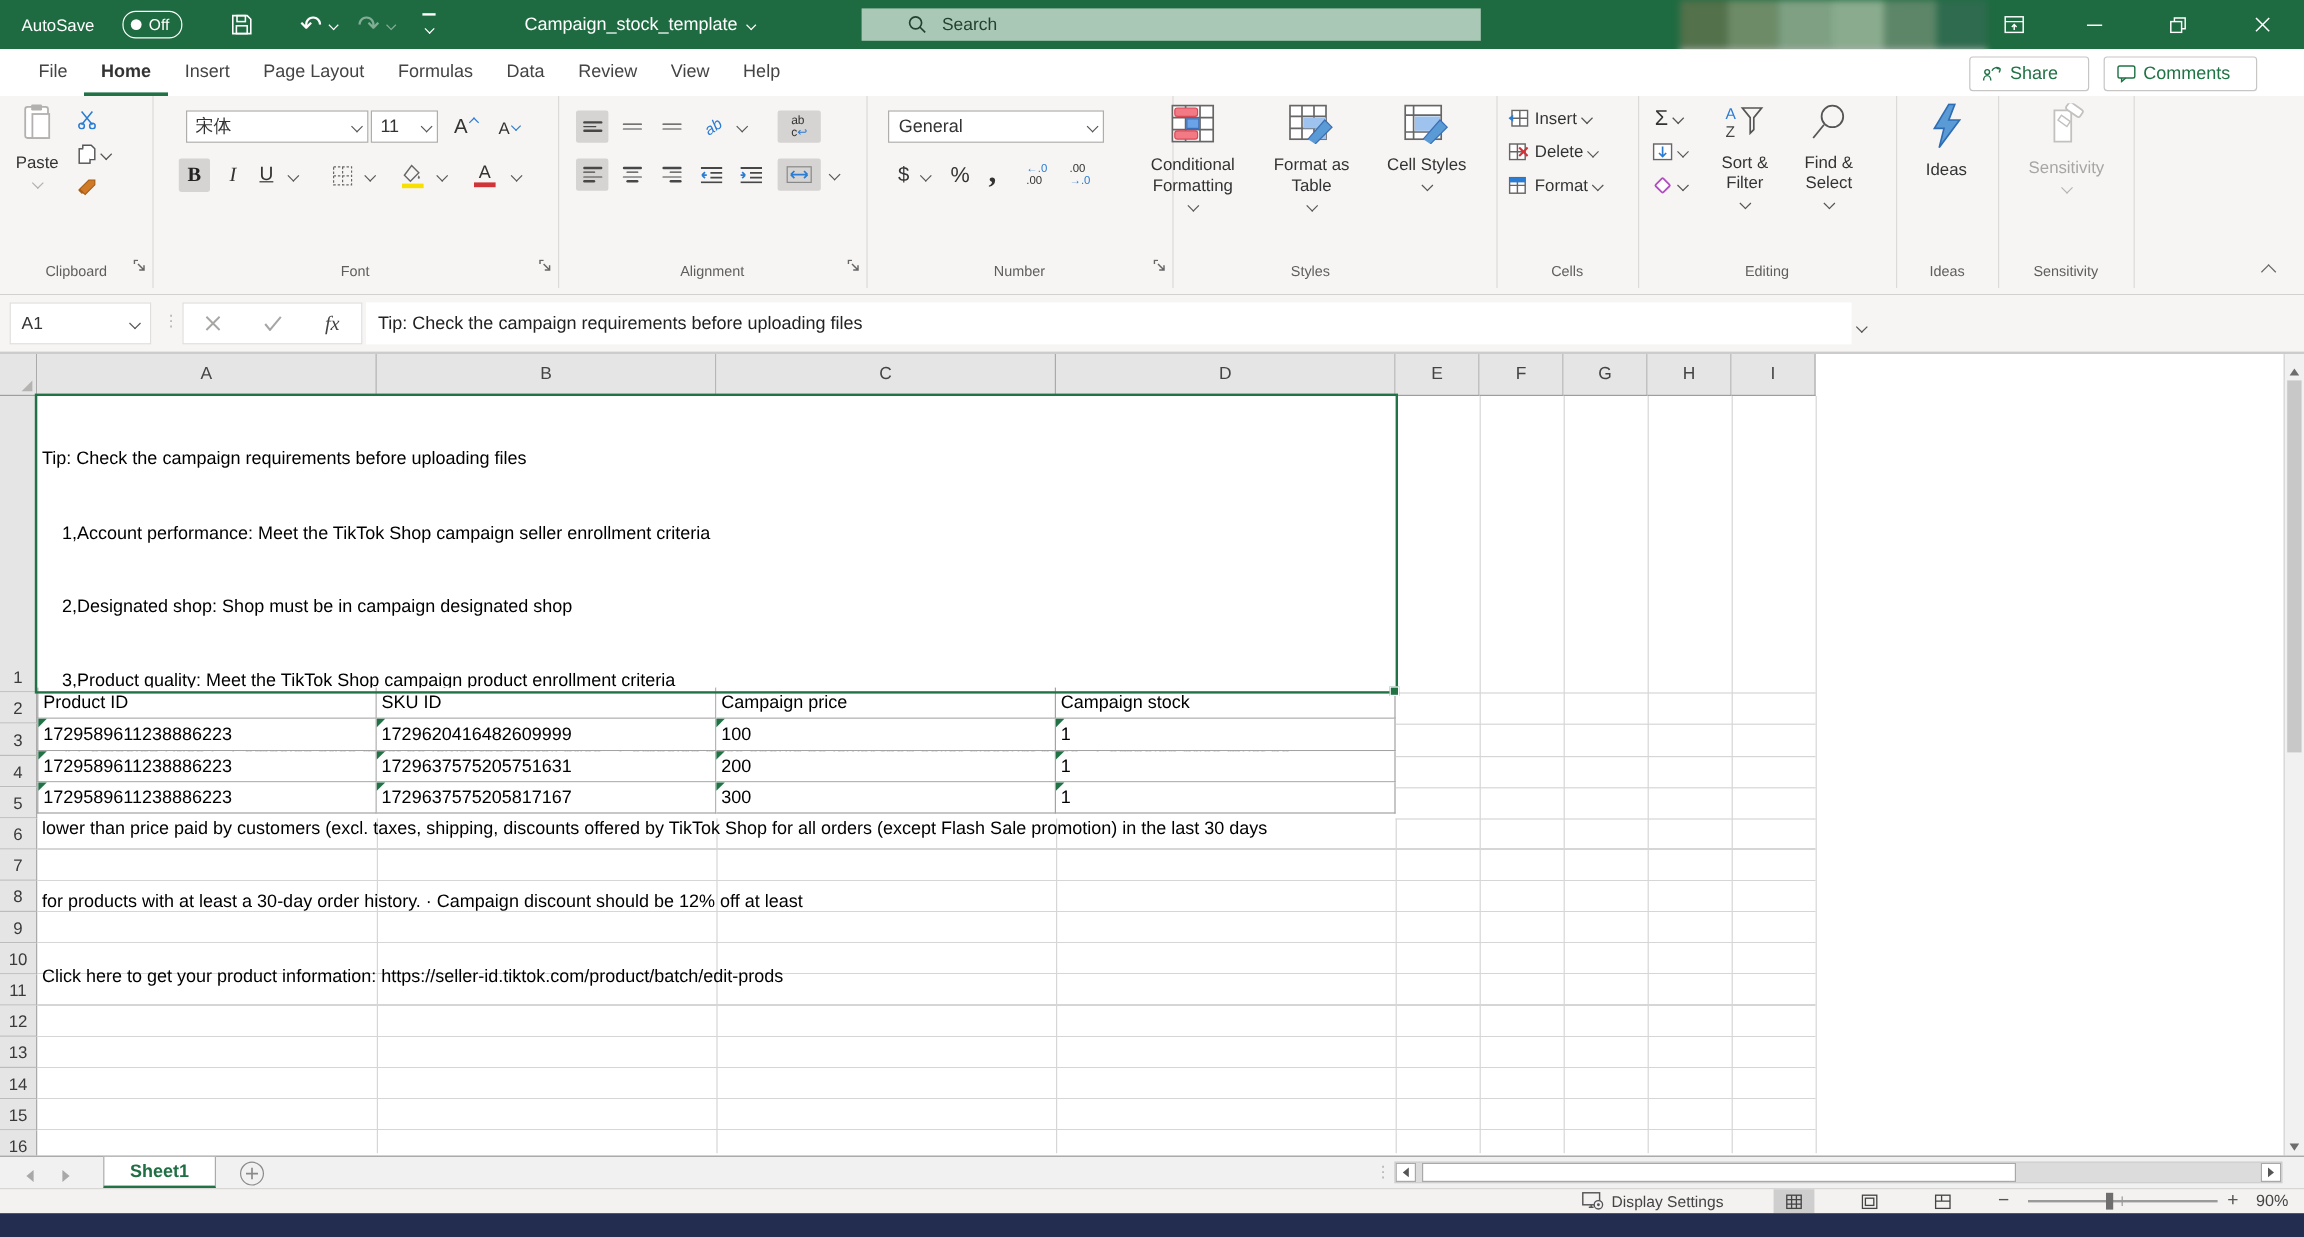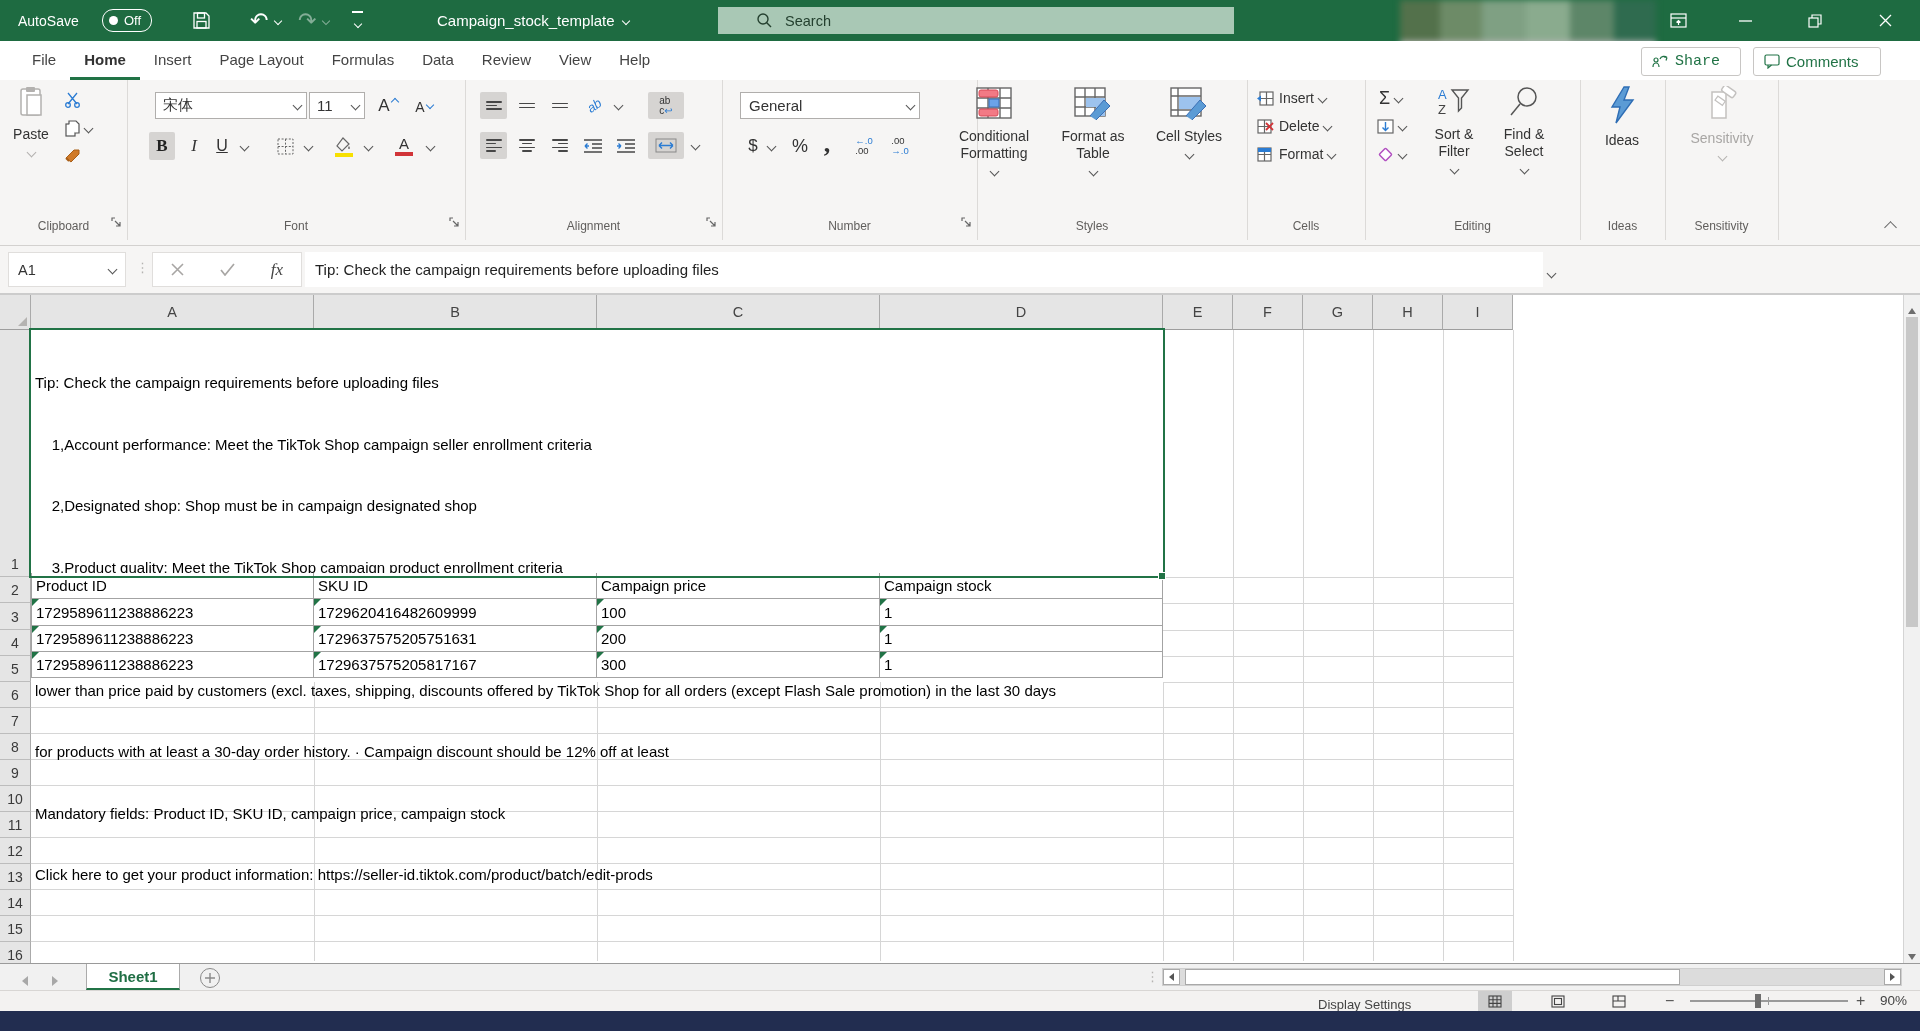--- a/index.html
+++ b/index.html
@@ -156,21 +156,21 @@
       <span class="rtab">File</span>
       <span class="rtab active">Home</span>
       <span class="rtab">Insert</span>
       <span class="rtab">Page Layout</span>
       <span class="rtab">Formulas</span>
       <span class="rtab">Data</span>
       <span class="rtab">Review</span>
       <span class="rtab">View</span>
       <span class="rtab">Help</span>
     </div>
-    <div class="pillbtn" style="left:1641px;width:100px;box-sizing:border-box;font-family:Liberation Mono, monospace;">
+    <div class="pillbtn" style="left:1641px;width:100px;box-sizing:border-box;">
       <svg width="17" height="15" viewBox="0 0 17 15">
           <circle cx="4" cy="6" r="2" fill="none" stroke="#217346" stroke-width="1.2"></circle>
           <path d="M1 13c0-2.5 1.5-4 3-4s3 1.5 3 4" fill="none" stroke="#217346" stroke-width="1.2"></path>
           <path d="M8 5c1-3 5-3.5 7-1.5 M15 3.5l-3.2-.6 M15 3.5l-1 3" fill="none" stroke="#217346" stroke-width="1.2"></path>
         </svg>
       <span>Share</span>
     </div>
     <div class="pillbtn" style="left:1753px;width:128px;box-sizing:border-box;">
       <svg width="16" height="15" viewBox="0 0 16 15">
           <rect x="1" y="1" width="14" height="10" rx="1.5" fill="none" stroke="#217346" stroke-width="1.2"></rect>
@@ -591,21 +591,20 @@
     </div>
 
     <div class="a1text">
       <div>Tip: Check the campaign requirements before uploading files</div>
       <div>    1,Account performance: Meet the TikTok Shop campaign seller enrollment criteria</div>
       <div>    2,Designated shop: Shop must be in campaign designated shop</div>
       <div>    3,Product quality: Meet the TikTok Shop campaign product enrollment criteria</div>
       <div>    4,Campaign Price : · Campaign price must be lower than retail price · Campaign price should be lower than seller discount price · Campaign price must be</div>
       <div>lower than price paid by customers (excl. taxes, shipping, discounts offered by TikTok Shop for all orders (except Flash Sale promotion) in the last 30 days</div>
       <div>for products with at least a 30-day order history. · Campaign discount should be 12% off at least</div>
-      <div>Mandatory fields: Product ID, SKU ID, campaign price, campaign stock</div>
       <div>Click here to get your product information: https://seller-id.tiktok.com/product/batch/edit-prods</div>
     </div>
 
     <div class="seltable">
       <div class="tc" style="border-left:1px solid #a3a3a3;">Product ID</div>
       <div class="tc">SKU ID</div>
       <div class="tc">Campaign price</div>
       <div class="tc">Campaign stock</div>
 
       <div class="tc" style="border-left:1px solid #a3a3a3;">
@@ -688,21 +687,21 @@
         </div>
       <div class="hthumb"></div>
       <div class="sbarrow" style="left:721px;">
           <span class="arr" style="border-top:4px solid transparent;border-bottom:4px solid transparent;border-left:5px solid #555;"></span>
         </div>
     </div>
   </div>
 
   <div class="abs statusbar">
     <div class="abs" style="left:10px;top:2px;margin-top:36px;">Ready</div>
-    <div class="abs" style="left:1318px;top:0;height:20px;display:flex;align-items:center;gap:6px;flex-direction:column;">
+    <div class="abs" style="left:1318px;top:0;height:20px;display:flex;align-items:center;gap:6px;">
       <svg width="19" height="16" viewBox="0 0 19 16">
           <rect x="1" y="1" width="14" height="10" fill="none" stroke="#555" stroke-width="1.2"></rect>
           <path d="M6 13h4 M8 11v2" stroke="#555" stroke-width="1.2"></path>
           <circle cx="14" cy="11" r="3.5" fill="#f3f2f1" stroke="#555" stroke-width="1.1"></circle>
           <circle cx="14" cy="11" r="1.2" fill="#555"></circle>
         </svg>
       <span>Display Settings</span>
     </div>
     <div class="viewbtn" style="left:1478px;background:#cecece;">
       <svg width="14" height="13" viewBox="0 0 14 13">

